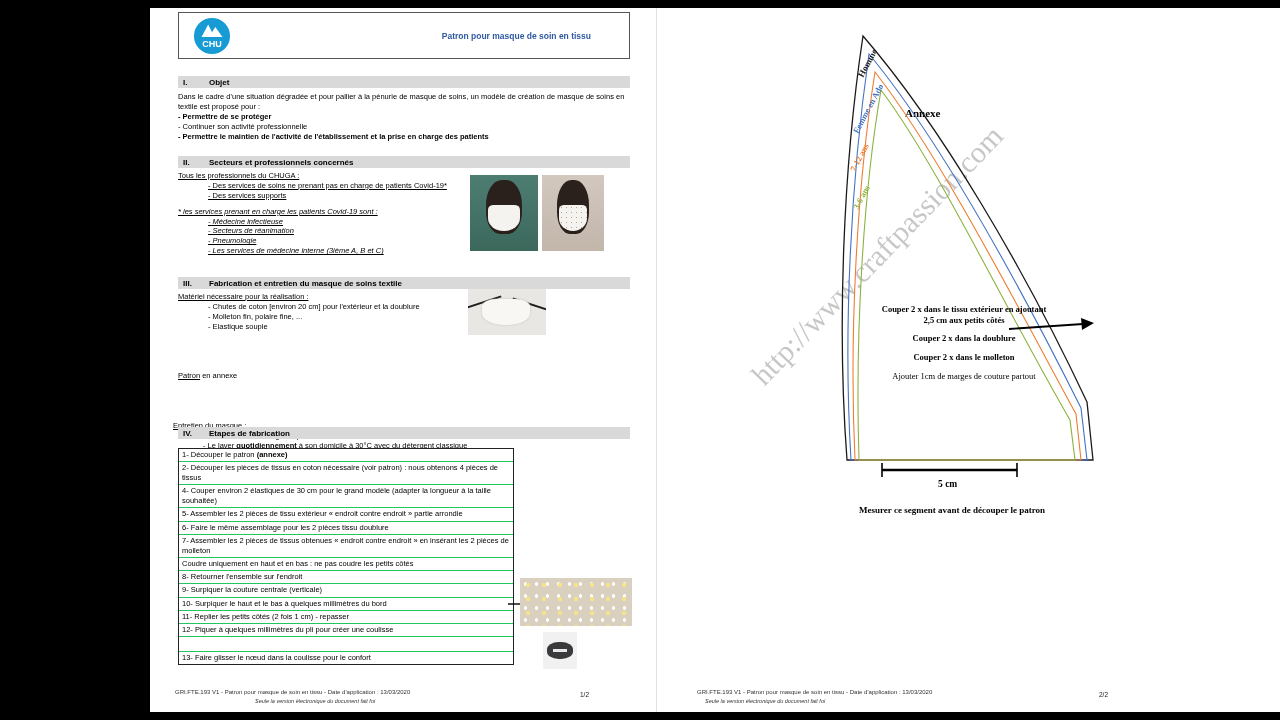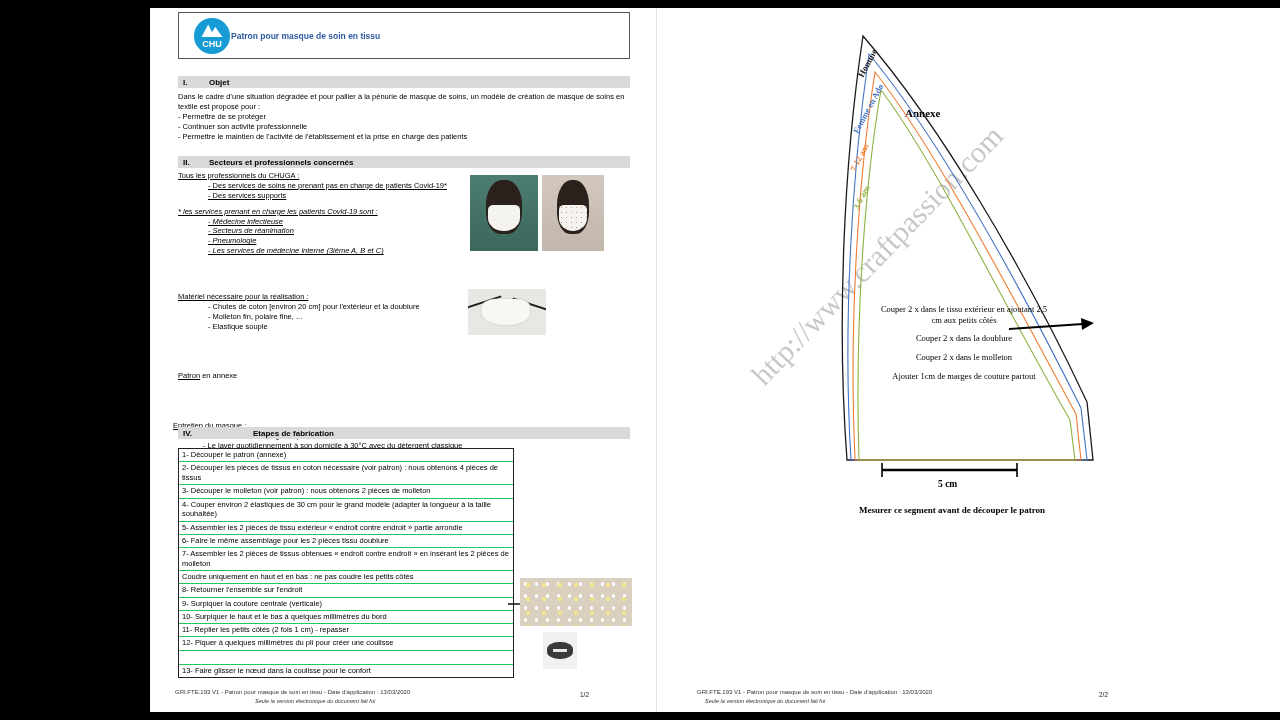--- a/index.html
+++ b/index.html
@@ -6,29 +6,29 @@
   .frame{position:relative;width:1280px;height:720px;background:#000;overflow:hidden;
          font-family:"Liberation Sans",sans-serif;color:#000;}
   .page{position:absolute;top:8px;height:704px;background:#fff;}
   .page1{left:150px;width:506px;}
   .page2{left:656px;width:624px;border-left:1px solid #e2e2e2;box-sizing:border-box;}
 
   
   .hdr{position:absolute;left:28px;top:4px;width:452px;height:47px;border:1px solid #555;
        display:flex;align-items:center;box-sizing:border-box;background:#fff;}
   .hdr .logo{width:38px;height:38px;margin-left:14px;flex:0 0 auto;}
-  .hdr .title{flex:1;text-align:left;color:#2e5aa0;font-weight:bold;font-size:8.5px;margin-right:38px;}
+  .hdr .title{flex:1;text-align:right;color:#2e5aa0;font-weight:bold;font-size:8.5px;margin-right:38px;margin-left:12px;}
 
   .gbar{position:absolute;left:28px;width:452px;height:12px;background:#d9d9d9;
         display:flex;align-items:center;font-size:8px;font-weight:bold;}
   .gbar .num{width:26px;padding-left:5px;flex:0 0 auto;}
 
   .txt{position:absolute;font-size:7.5px;line-height:1.32;}
   .txt p{margin:0;}
-  .b{font-weight:normal;}
+  .b{font-weight:bold;}
   .i{font-style:italic;}
   .u{text-decoration:underline;}
   .ind{padding-left:30px;}
   .gap{height:6px;}
 
   .photo{position:absolute;overflow:hidden;}
   .ph1{left:320px;top:167px;width:68px;height:76px;background:linear-gradient(#4d7d71,#3c685c);}
   .ph2{left:392px;top:167px;width:62px;height:76px;background:linear-gradient(#d3c8be,#c2b6ab);}
   .head{position:absolute;top:6%;left:24%;width:52%;height:72%;background:#2b211c;border-radius:45% 45% 40% 40%;}
   .mask-w{position:absolute;top:40%;left:27%;width:46%;height:34%;background:#f4f3ef;border-radius:18% 18% 50% 50%;}
@@ -117,20 +117,24 @@
 
     <div class="photo ph1">
       <div class="head"></div>
       <div class="mask-w"></div>
     </div>
     <div class="photo ph2">
       <div class="head"></div>
       <div class="mask-w mask-dots"></div>
     </div>
 
+    <div class="gbar" style="top:269px;">
+      <span class="num">III.</span>
+      <span>Fabrication et entretien du masque de soins textile</span>
+    </div>
 
     <div class="txt" style="left:28px;top:284px;width:288px;">
       <p class="u">Matériel nécessaire pour la réalisation :</p>
       <p class="ind">-    Chutes de coton [environ 20 cm] pour l'extérieur et la doublure</p>
       <p class="ind">-    Molleton fin, polaire fine, ...</p>
       <p class="ind">-    Elastique souple</p>
     </div>
 
     <div class="photo ph3">
       <div class="strap s1"></div>
@@ -142,29 +146,28 @@
     <div class="txt" style="left:28px;top:363px;width:452px;">
       <p><span class="u">Patron</span><span> en annexe</span></p>
     </div>
 
     <div class="txt" style="left:23px;top:381px;width:452px;margin-top:32px;">
       <p class="u">Entretien du masque :</p>
       <p class="ind">-    Celui-ci est à la charge du professionnel</p>
       <p class="ind"><span>-    Le laver </span><span class="b">quotidiennement</span><span> à son domicile à 30°C avec du détergent classique</span></p>
     </div>
 
-    <div class="gbar" style="top:419px;gap:44px;">
+    <div class="gbar" style="top:419px;">
       <span class="num">IV.</span>
       <span>Etapes de fabrication</span>
     </div>
 
     <div class="steps">
       <div class="row"><span>1- Découper le patron </span><span class="b">(annexe)</span></div>
       <div class="row">2- Découper les pièces de tissus en coton nécessaire (voir patron) : nous obtenons 4 pièces de tissus</div>
-      <div class="row">3- Découper le molleton (voir patron) : nous obtenons 2 pièces de molleton</div>
       <div class="row">4- Couper environ 2 élastiques de 30 cm pour le grand modèle (adapter la longueur à la taille souhaitée)</div>
       <div class="row">5- Assembler les 2 pièces de tissu  extérieur « endroit contre endroit » partie arrondie</div>
       <div class="row">6- Faire le même assemblage pour les 2 pièces tissu doublure</div>
       <div class="row">7- Assembler les 2 pièces de tissus obtenues « endroit contre endroit » en insérant les 2 pièces de molleton</div>
       <div class="row">Coudre uniquement en haut et en bas : ne pas coudre les petits côtés</div>
       <div class="row">8- Retourner l'ensemble sur l'endroit</div>
       <div class="row">9- Surpiquer la couture centrale (verticale)</div>
       <div class="row">10- Surpiquer le haut et le bas à quelques millimètres du bord</div>
       <div class="row">11- Replier les petits côtés (2 fois 1 cm) - repasser</div>
       <div class="row">12- Piquer à quelques millimètres du pli pour créer une coulisse</div>

